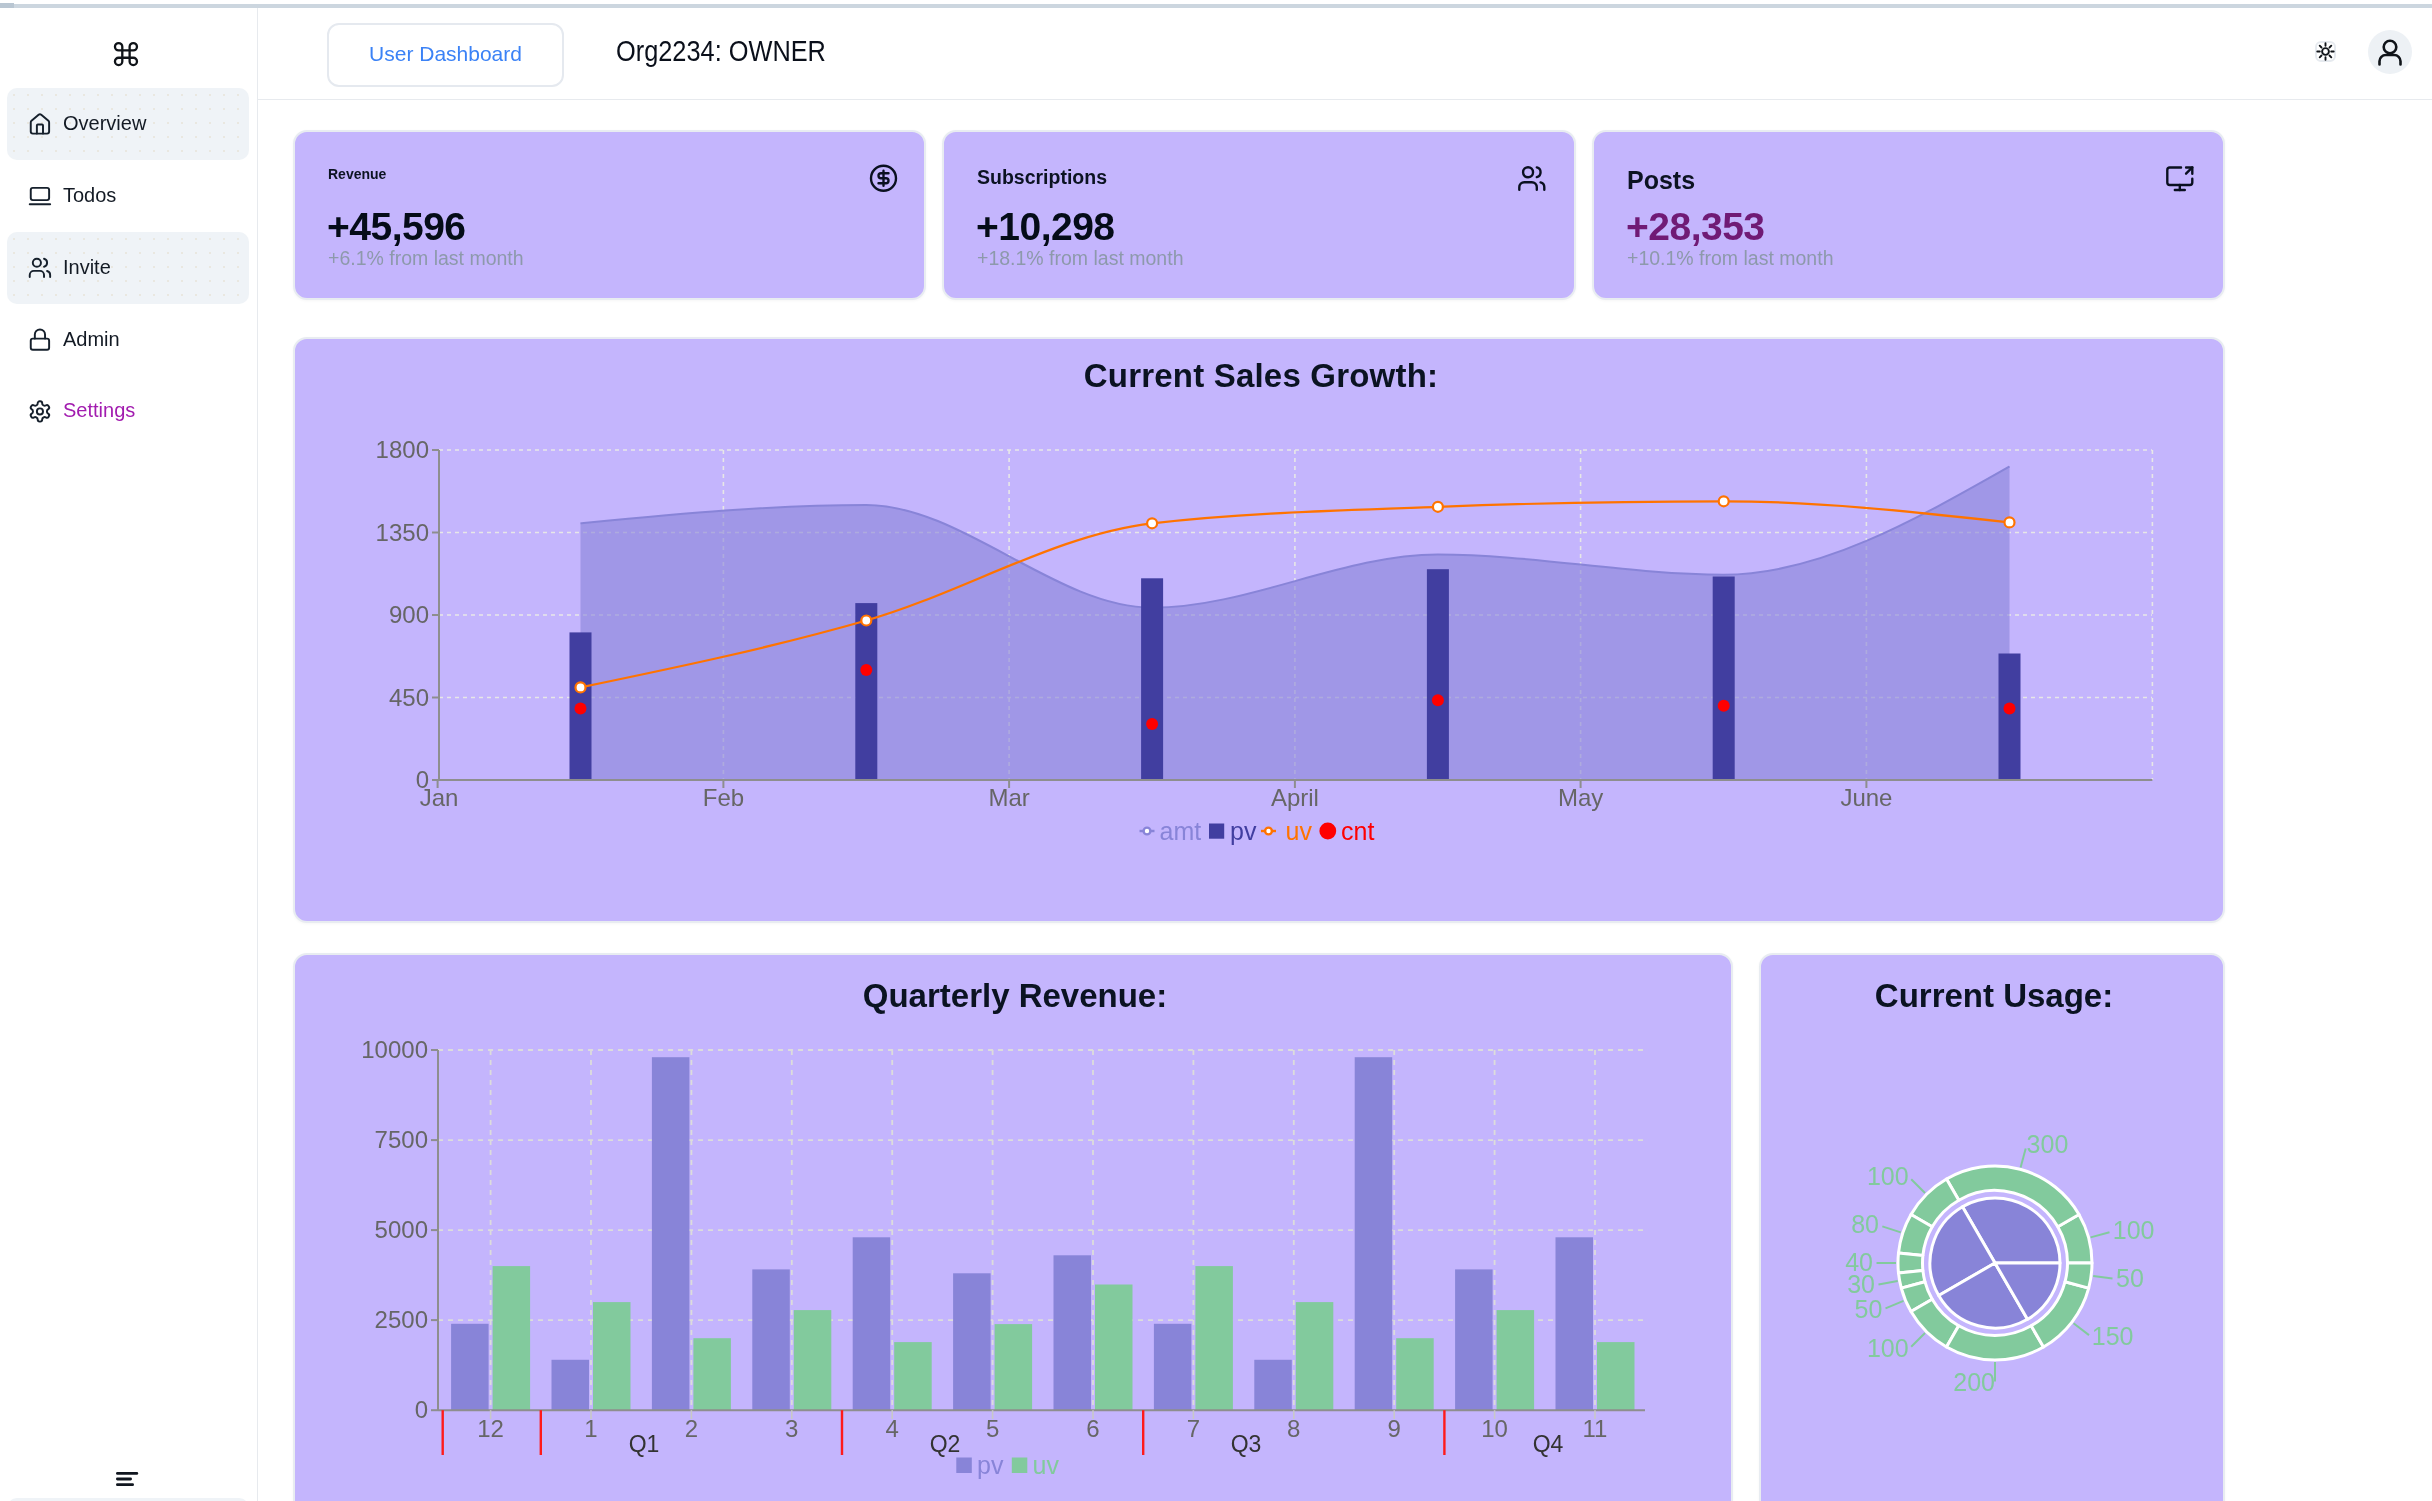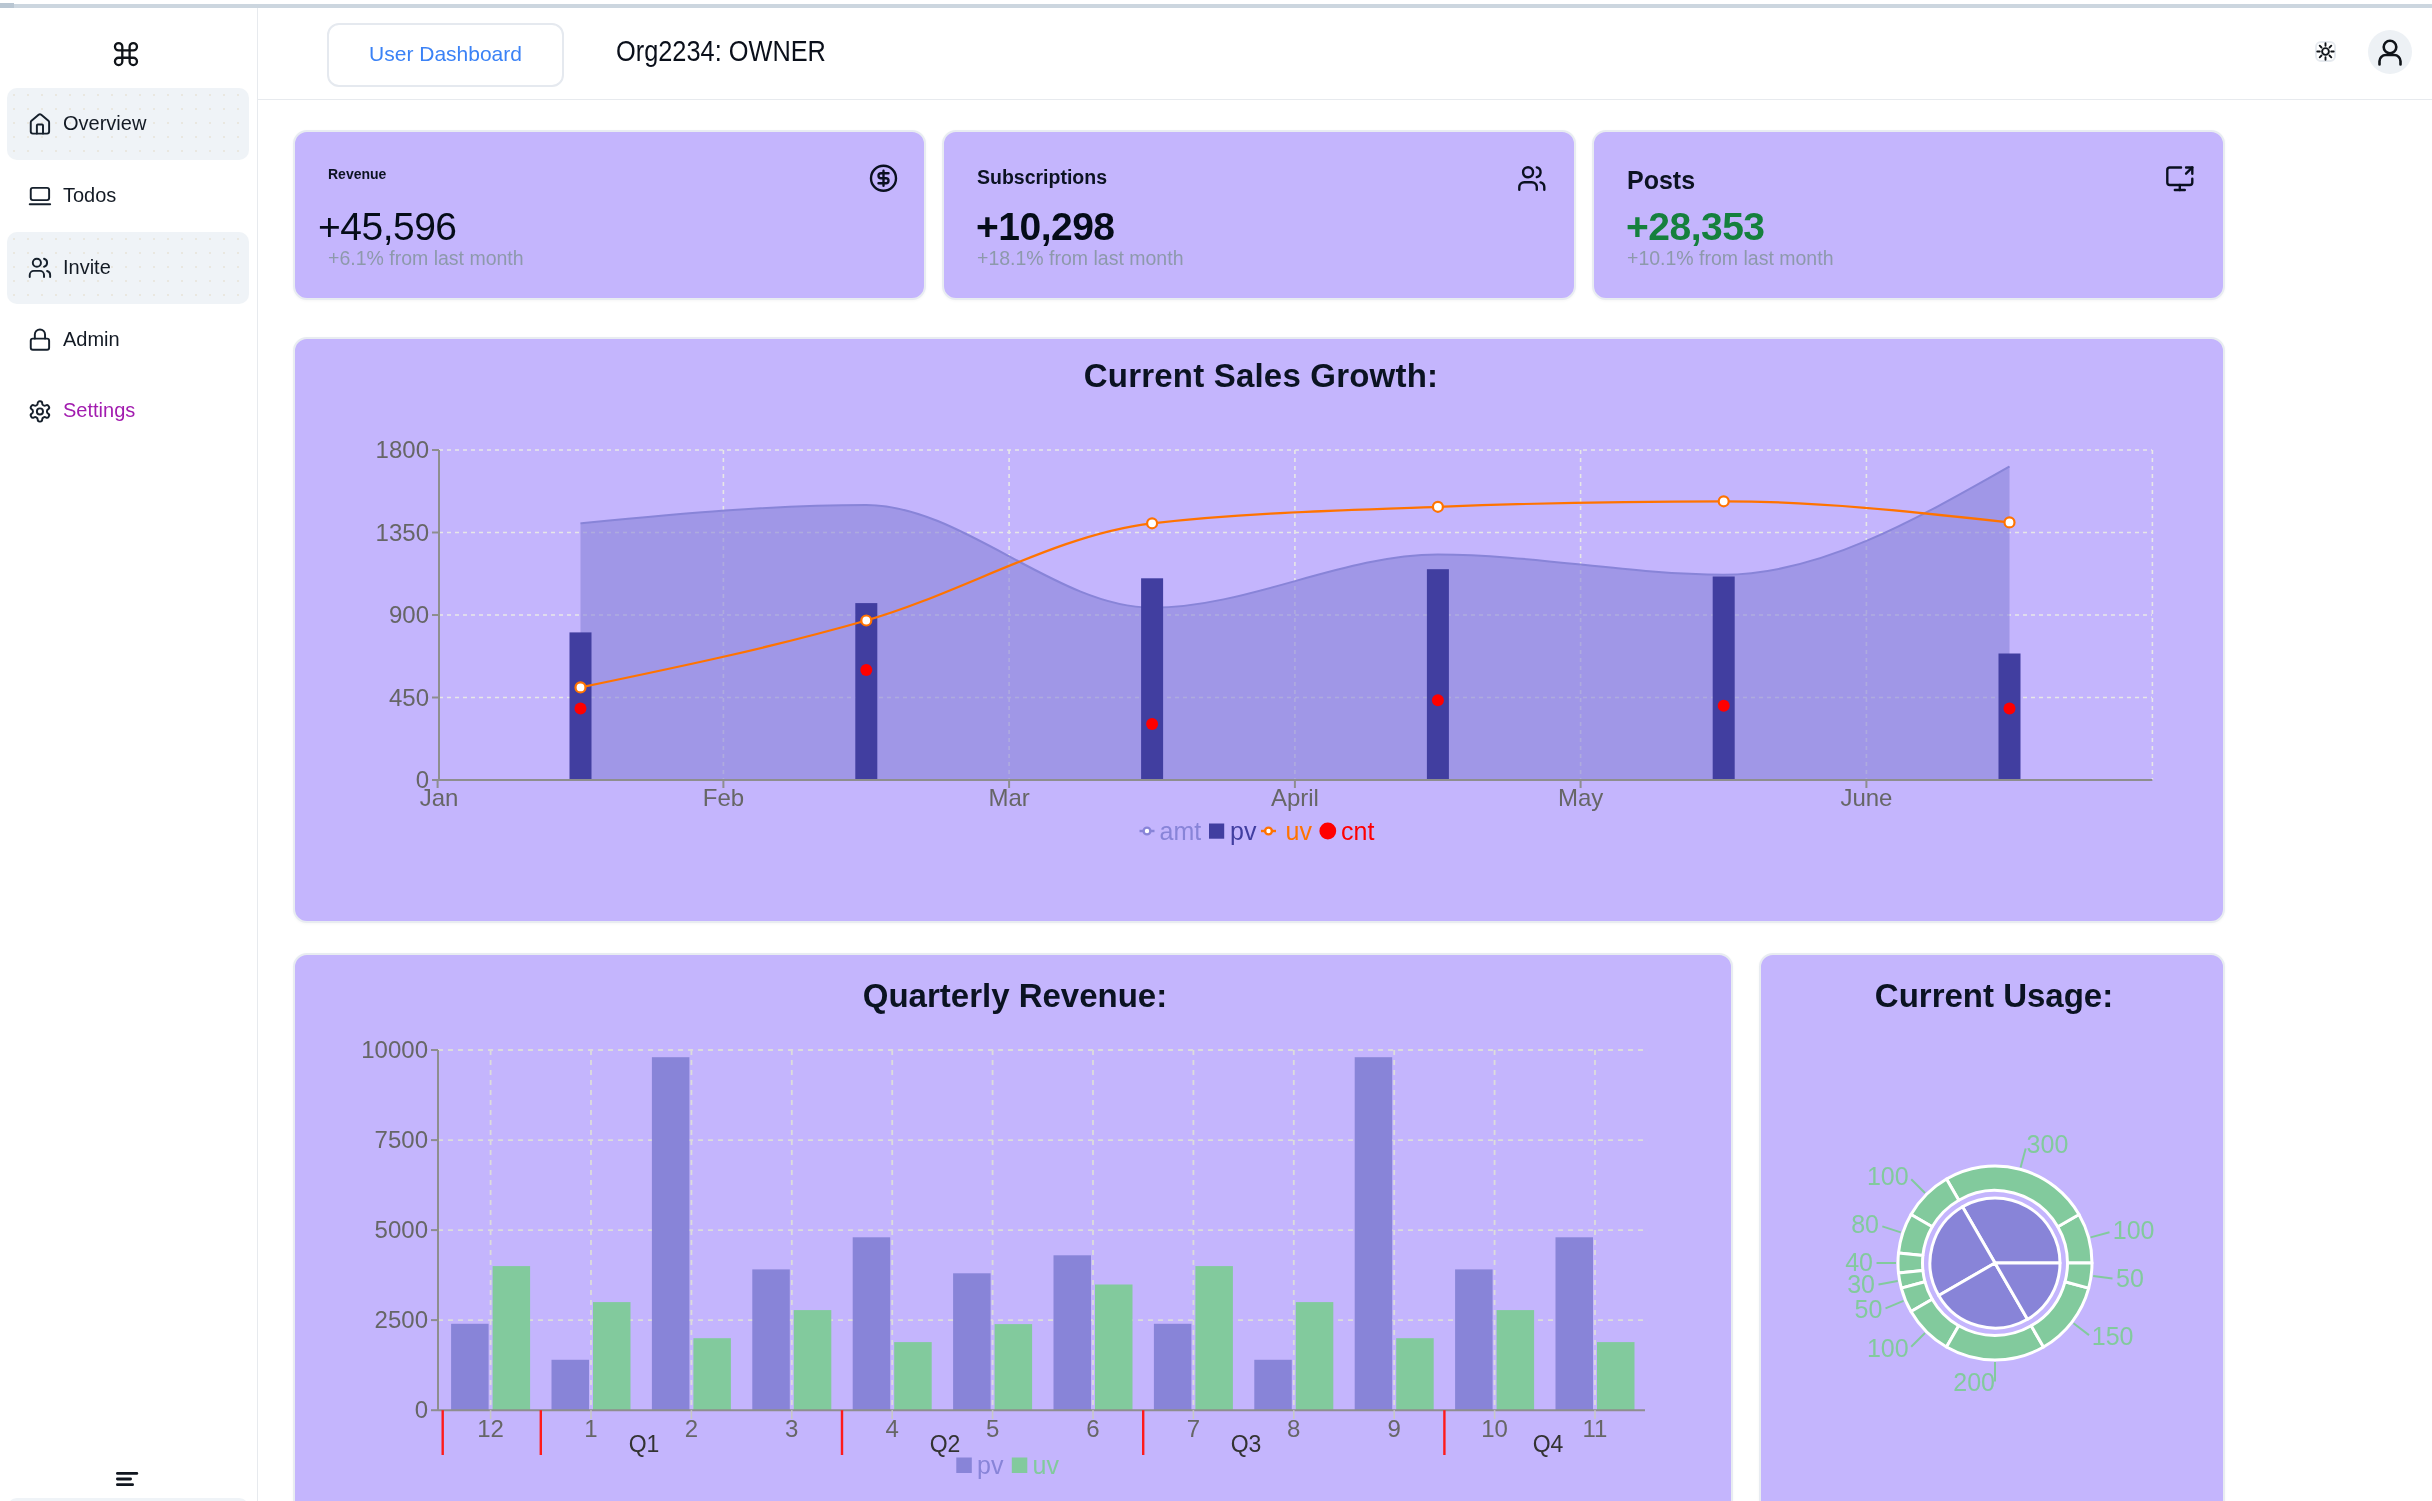--- a/index.html
+++ b/index.html
@@ -90,29 +90,29 @@
     <rect x="116" y="1477.6" width="16" height="2.8" rx="1.4"></rect>
     <rect x="116" y="1483.3" width="18" height="2.8" rx="1.4"></rect>
   </g>
 </svg>
 
 <div class="card" style="left:293px;top:130px;width:633px;height:170px;"></div>
 <div class="card" style="left:942px;top:130px;width:634px;height:170px;"></div>
 <div class="card" style="left:1592px;top:130px;width:633px;height:170px;"></div>
 
 <div class="abs" style="left:328px;top:166px;font-size:14px;font-weight:600;color:#0c1322;">Revenue</div>
-<div class="abs" style="left:318px;top:205px;font-size:39px;font-weight:400;color:#050c18;letter-spacing:-0.5px;">+45,596</div>
+<div class="abs" style="left:327px;top:205px;font-size:39px;font-weight:700;color:#050c18;letter-spacing:-0.5px;">+45,596</div>
 <div class="abs" style="left:328px;top:247px;font-size:19.5px;color:#8d99ab;">+6.1% from last month</div>
 
 <div class="abs" style="left:977px;top:166px;font-size:19.5px;font-weight:600;color:#0c1322;">Subscriptions</div>
 <div class="abs" style="left:976px;top:205px;font-size:39px;font-weight:700;color:#050c18;letter-spacing:-0.5px;">+10,298</div>
 <div class="abs" style="left:977px;top:247px;font-size:19.5px;color:#8d99ab;">+18.1% from last month</div>
 
 <div class="abs" style="left:1627px;top:166px;font-size:25px;font-weight:600;color:#0c1322;">Posts</div>
-<div class="abs" style="left:1626px;top:205px;font-size:39px;font-weight:700;color:#15803d;letter-spacing:-0.5px;">+28,353</div>
+<div class="abs" style="left:1626px;top:205px;font-size:39px;font-weight:700;color:#701a75;letter-spacing:-0.5px;">+28,353</div>
 <div class="abs" style="left:1627px;top:247px;font-size:19.5px;color:#8d99ab;">+10.1% from last month</div>
 
 <svg class="abs" style="left:0;top:0;" width="2432" height="320">
   <g fill="none" stroke="#0a1020" stroke-width="1.9" stroke-linecap="round" stroke-linejoin="round">
 
     <g transform="translate(868.5,163.2) scale(1.25)">
       <circle cx="12" cy="12" r="10"></circle>
         <path d="M16 8h-6a2 2 0 1 0 0 4h4a2 2 0 1 1 0 4H8"></path>
         <path d="M12 18V6"></path>
     </g>

